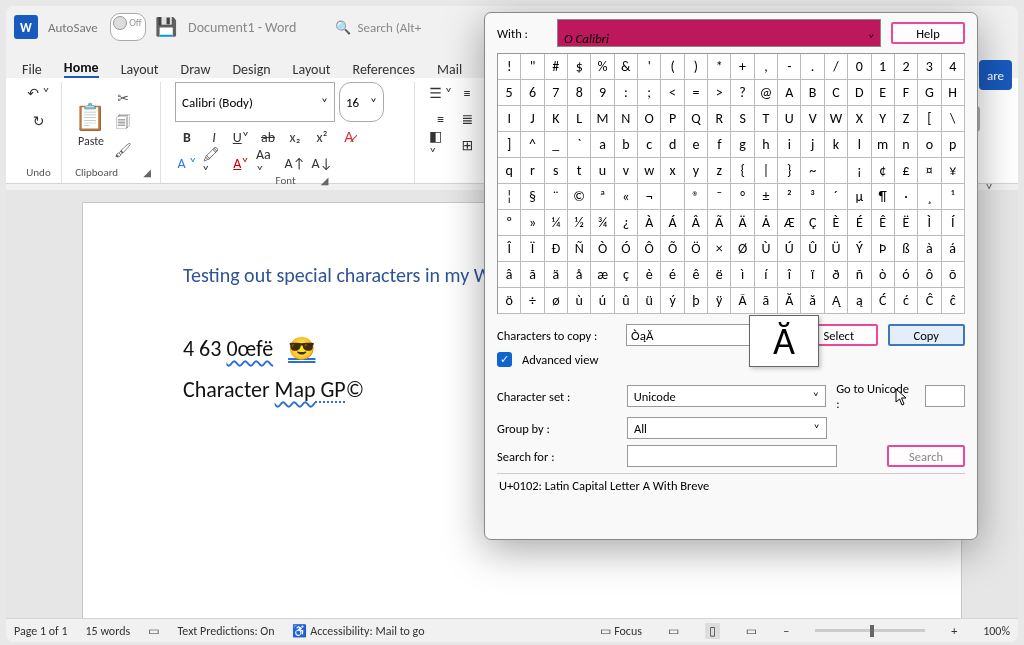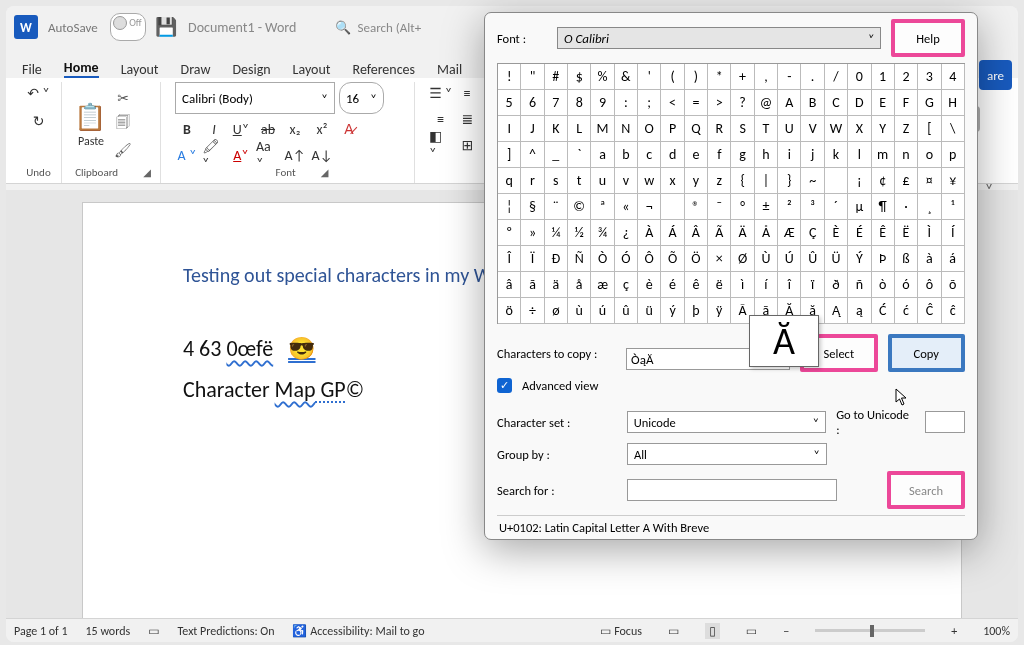--- a/index.html
+++ b/index.html
@@ -23,21 +23,21 @@
   
   .ribbon { height: 106px; background: #fff; border-bottom: 1px solid #d4d4d4; display: flex; padding: 4px 10px 0 10px; gap: 4px; }
   .ribbon-group { border-right: 1px solid #e0e0e0; padding: 0 10px 2px 10px; display: flex; flex-direction: column; }
   .ribbon-group-body { flex: 1; display: flex; align-items: center; gap: 6px; }
   .ribbon-group-label { font-size: 11px; color: #555; text-align: center; padding-bottom: 2px; display: flex; justify-content: center; align-items: center; gap: 25px; }
   .paste-btn { display: flex; flex-direction: column; align-items: center; cursor: pointer; font-size: 12px; color: #333; }
   .paste-icon { width: 30px; height: 34px; display: flex; align-items: center; justify-content: center; font-size: 26px; }
   .small-btns { display: flex; flex-direction: column; gap: 4px; }
   .sbtn { width: 22px; height: 22px; display: flex; align-items: center; justify-content: center; color: #555; font-size: 14px; cursor: pointer; }
   .font-row { display: flex; gap: 4px; margin-bottom: 4px; }
-  .font-select { border: 1px solid #aaa; height: 32px; font-size: 13px; padding: 0 6px; background: #fff; display: flex; align-items: center; }
+  .font-select { border: 1px solid #aaa; height: 40px; font-size: 13px; padding: 0 6px; background: #fff; display: flex; align-items: center; }
   .font-name { width: 160px; justify-content: space-between; }
   .font-size { width: 45px; justify-content: space-between; border-radius: 12px; }
   .icon-row { display: flex; gap: 3px; }
   .ribbon-ico { width: 24px; height: 22px; display: flex; align-items: center; justify-content: center; cursor: pointer; font-size: 14px; color: #333; }
   .undo-col { display: flex; flex-direction: column; gap: 6px; align-items: center; }
   
   .collapse-ribbon { position: absolute; right: 20px; top: 174px; width: 18px; height: 18px; display:flex; align-items:center; justify-content:center; color:#666; cursor:pointer; }
   
   .doc-area { position: absolute; top: 184px; left: 0; right: 0; bottom: 24px; background: #e6e6e6; overflow: hidden; }
   .page { position: absolute; left: 76px; top: 12px; width: 880px; height: 480px; background: #fff; border: 1px solid #c8c8c8; padding: 60px 100px; }
@@ -55,22 +55,22 @@
   .zoom-handle { position: absolute; left: 50%; top: -4px; width: 4px; height: 12px; background: #666; }
   
   
   .charmap { position: absolute; left: 484px; top: 12px; width: 494px; height: 528px; background: #f9f9f9; border: 1px solid #888; border-radius: 7px; box-shadow: 0 10px 40px rgba(0,0,0,0.35); display: flex; flex-direction: column; }
   .cm-titlebar { height: 34px; display: flex; align-items: center; padding: 0 4px 0 10px; font-size: 13px; color: #000; }
   .cm-titlebar .cmicon { width: 18px; height: 18px; border: 1px solid #888; margin-right: 6px; display: flex; align-items: center; justify-content: center; font-size: 10px; background: #fff; }
   .winbtn { width: 44px; height: 30px; display: flex; align-items: center; justify-content: center; color: #000; cursor: pointer; }
   .cm-body { padding: 6px 12px 8px 12px; flex: 1; display: flex; flex-direction: column; font-size: 12.5px; }
   .cm-row { display: flex; align-items: center; gap: 10px; margin-bottom: 6px; }
   .cm-row label { width: 120px; }
-  .font-dd { flex: 1; height: 22px; border: 1px solid #888; background: #e5e5e5; display: flex; align-items: center; padding: 0 6px; font-style: italic; font-size: 13px; justify-content: space-between; }
-  .help-btn, .sel-btn, .copy-btn, .search-btn { height: 38px; border: 4px solid #ec4899; background: #fdfdfd; font-size: 12.5px; cursor: pointer; display: flex; align-items: center; justify-content: center; border-radius: 2px; }
+  .font-dd { flex: 1; height: 28px; border: 1px solid #888; background: #be185d; display: flex; align-items: flex-end; padding: 0 6px; font-style: italic; font-size: 13px; justify-content: space-between; }
+  .help-btn, .sel-btn, .copy-btn, .search-btn { height: 22px; border: 2px solid #ec4899; background: #fdfdfd; font-size: 12.5px; cursor: pointer; display: flex; align-items: center; justify-content: center; border-radius: 2px; }
   .help-btn{ width: 74px; }
   .sel-btn { width: 78px; }
   .copy-btn{ width: 78px; background: #e4eef9; border-color: #3b78c0; }
   .search-btn { width: 78px; color: #888; }
   
   .char-grid { border: 1px solid #999; background: #fff; border-right: none; border-bottom: none; margin-bottom: 10px; }
   .cg-row { display: flex; }
   .cg-cell { width: 23.4px; height: 26px; border-right: 1px solid #bbb; border-bottom: 1px solid #bbb; display: flex; align-items: center; justify-content: center; font-size: 14px; cursor: pointer; font-family: Calibri; }
   
   .zoom-cell { position: absolute; width: 70px; height: 52px; background: #fff; border: 1px solid #666; display: flex; align-items: center; justify-content: center; font-size: 38px; font-family: Calibri; box-shadow: 2px 2px 4px rgba(0,0,0,0.2); }
@@ -237,21 +237,21 @@
         </div>
       <span>+</span>
       <span>100%</span>
     </div>
   </div>
 </div>
 
 <div class="charmap">
   <div class="cm-body">
     <div class="cm-row">
-      <label style="width:50px;">Font :</label>
+      <label style="width:50px;">With :</label>
       <div class="font-dd">
         <span><i>O</i>&nbsp;<span>Calibri</span></span>
         <span>˅</span>
       </div>
       <div class="help-btn">Help</div>
     </div>
 
     <div class="char-grid" id="char-grid">
         <div class="cg-row">
           <div class="cg-cell">!</div>
@@ -471,21 +471,21 @@
           <div class="cg-cell">Ć</div>
           <div class="cg-cell">ć</div>
           <div class="cg-cell">Ĉ</div>
           <div class="cg-cell">ĉ</div>
         </div>
       </div>
     <div class="zoom-cell" style="left:264px; top:302px;">Ă</div>
 
     <div class="cm-row">
       <label>Characters to copy :</label>
-      <input class="txt-input" style="flex: 1 1 0%; margin-top: 12px;" value="ÒąĂ">
+      <input class="txt-input" style="flex: 1 1 0%;" value="ÒąĂ">
       <div class="sel-btn">Select</div>
       <div class="copy-btn">Copy</div>
     </div>
     <div class="cm-row">
       <div class="chk">✓</div>
       <span>Advanced view</span>
     </div>
     <div style="height:8px;"></div>
     <div class="cm-row">
       <label>Character set :</label>

